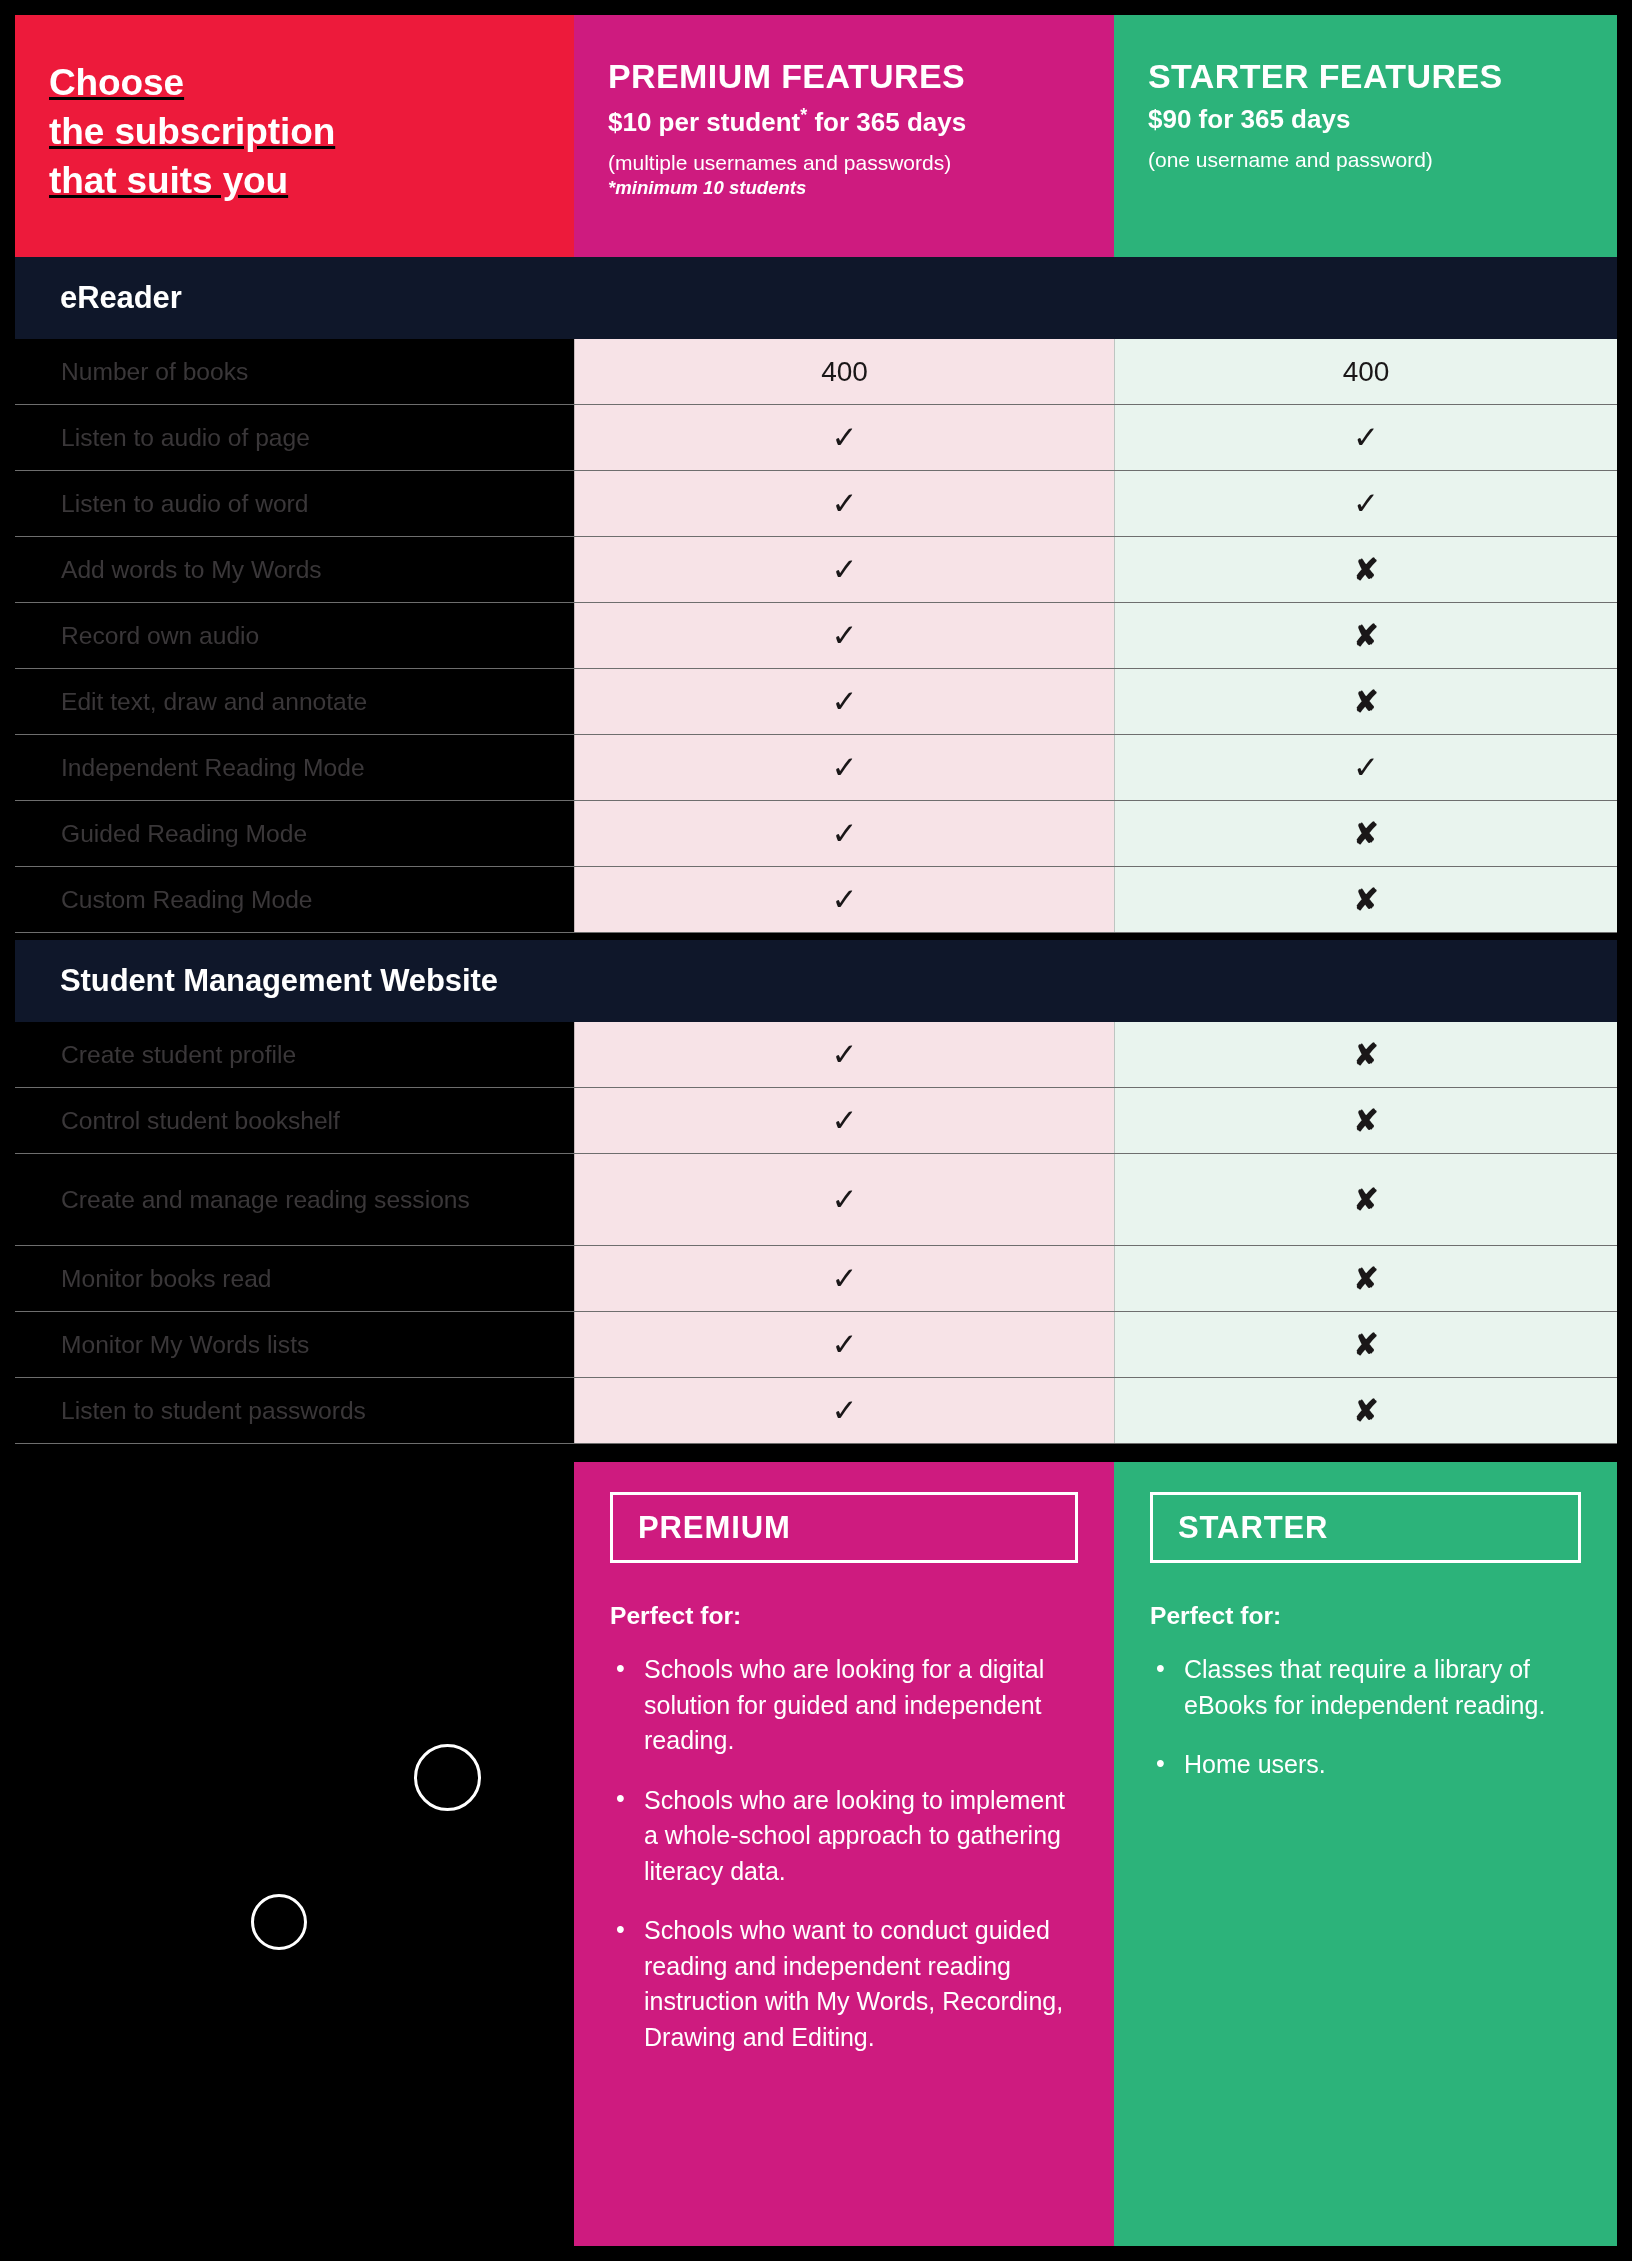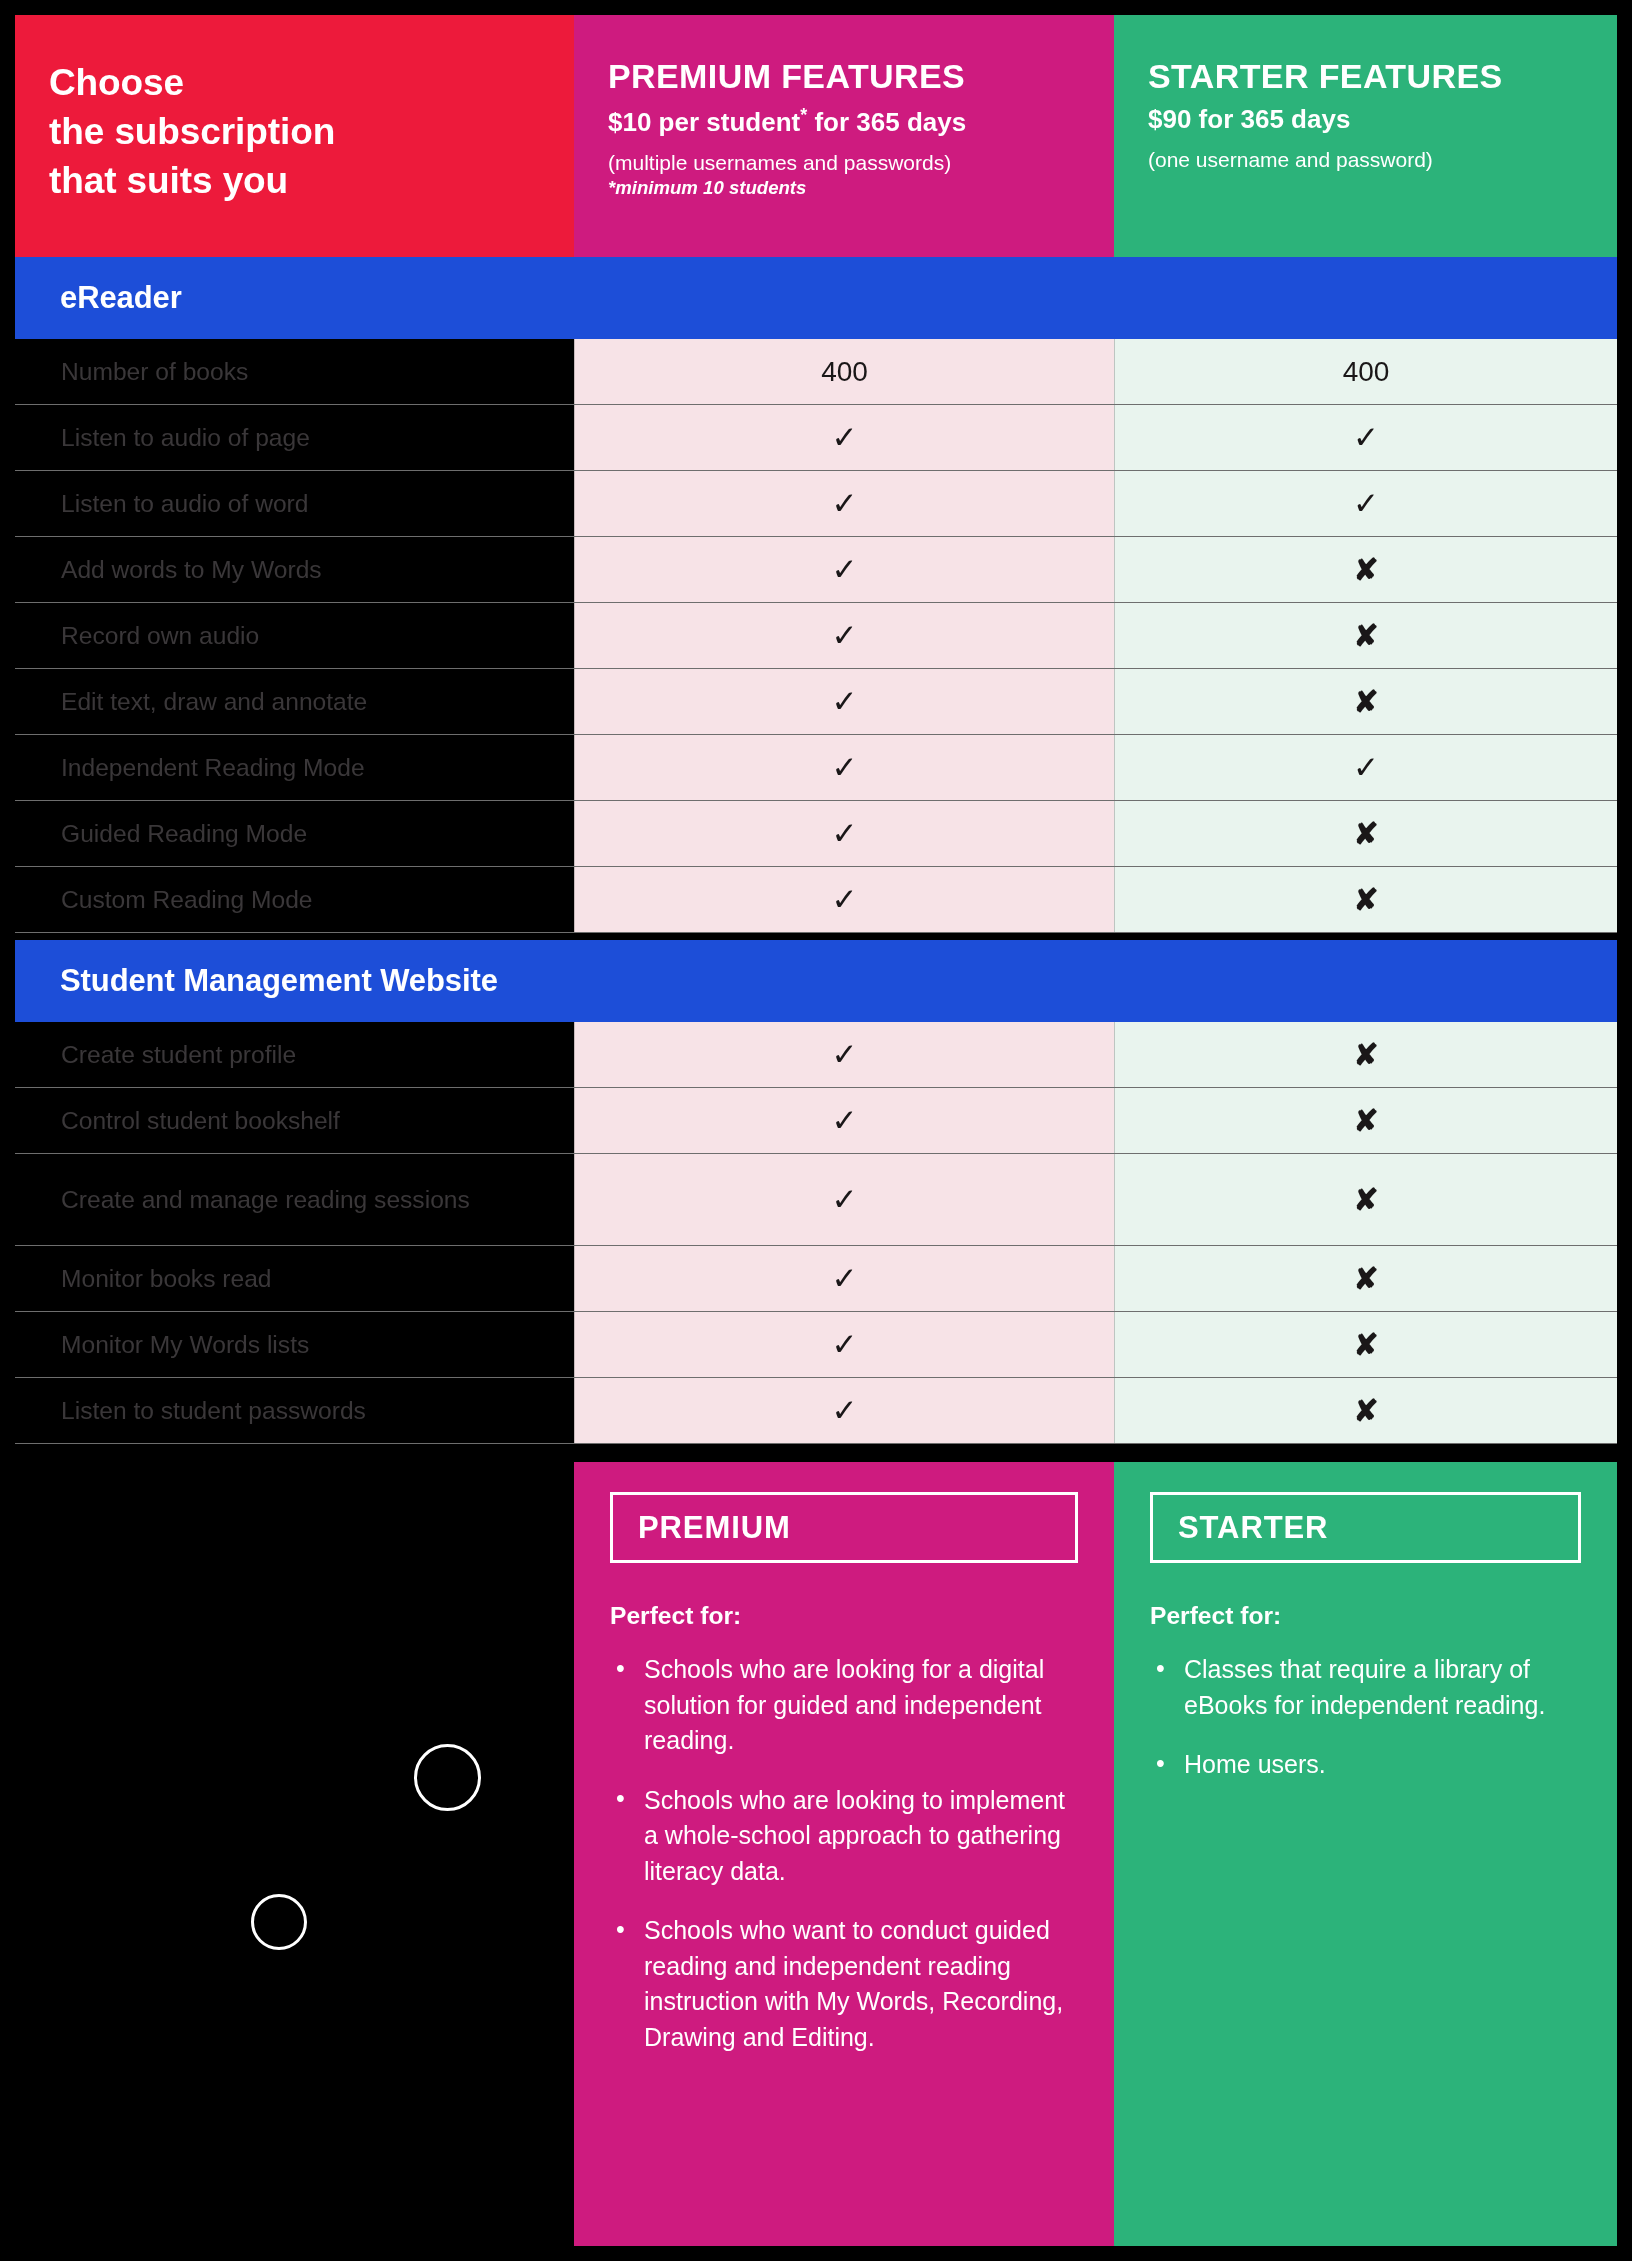--- a/index.html
+++ b/index.html
@@ -24,20 +24,21 @@
   .header-band {
     position: absolute;
     left: 15px; top: 15px;
     width: 1602px; height: 242px;
     display: flex;
   }
   .hdr-choose {
     width: 559px;
     background: #ed1a3b;
     padding: 43px 0 8px 34px;
+    text-decoration: underline;
   }
   .hdr-choose .choose-title {
     color: #ffffff;
     font-size: 37px;
     font-weight: 700;
     line-height: 1.33;
     letter-spacing: -0.1px;
   }
   .hdr-premium {
     width: 540px;
@@ -78,21 +79,21 @@
     font-style: italic;
     font-weight: 700;
     line-height: 1.2;
   }
 
   
   .section-bar {
     position: absolute;
     left: 15px;
     width: 1602px;
-    background: #1d4ed8;
+    background: #0f172a;
     display: flex;
     align-items: center;
     padding-left: 45px;
   }
   .section-bar .section-label {
     color: #ffffff;
     font-size: 31px;
     font-weight: 700;
     letter-spacing: -0.1px;
   }

